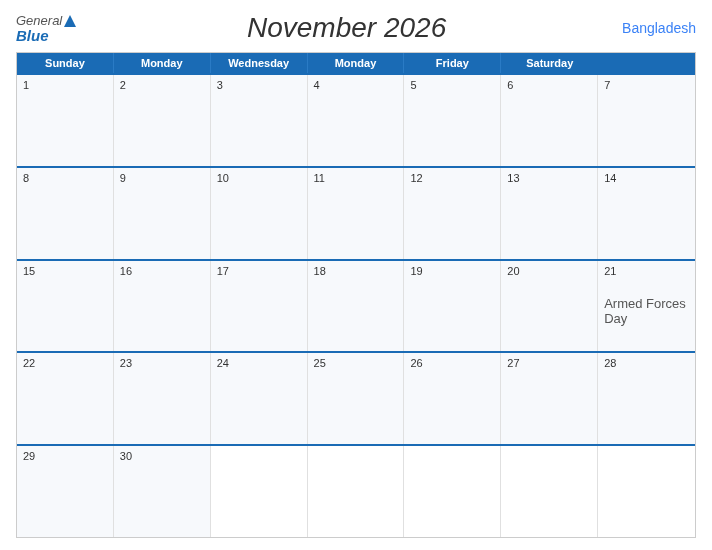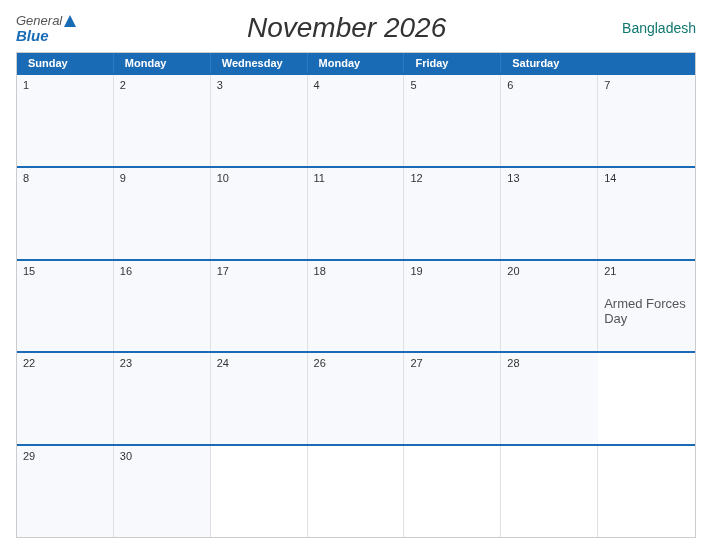--- a/index.html
+++ b/index.html
@@ -33,41 +33,42 @@
     .title {
       font-size: 28px;
       color: #333;
       font-weight: normal;
       text-align: center;
       flex: 1;
       font-style: italic;
     }
     .country {
       font-size: 14px;
-      color: #0f766e;
+      color: #3b82f6;
       text-align: right;
       min-width: 80px;
     }
     .calendar {
       flex: 1;
       display: flex;
       flex-direction: column;
       border: 1px solid #ccc;
     }
     .day-headers {
       display: grid;
       grid-template-columns: repeat(7, 1fr);
       background: #1a6bb5;
     }
     .day-header {
       color: #fff;
       font-size: 11px;
       padding: 4px 11px;
       font-weight: bold;
       border-right: 1px solid #2a7bc5;
+      text-align: center;
     }
     .day-header:last-child { border-right: none; }
     .weeks {
       display: flex;
       flex-direction: column;
       flex: 1;
     }
     .week-row {
       display: grid;
       grid-template-columns: repeat(7, 1fr);
@@ -219,20 +220,23 @@
           <div class="day-cell">
             <span class="day-number">22</span>
           </div>
           <div class="day-cell">
             <span class="day-number">23</span>
           </div>
           <div class="day-cell">
             <span class="day-number">24</span>
           </div>
           <div class="day-cell">
+            <span class="day-number">25</span>
+          </div>
+          <div class="day-cell">
             <span class="day-number">26</span>
           </div>
           <div class="day-cell">
             <span class="day-number">27</span>
           </div>
           <div class="day-cell">
             <span class="day-number">28</span>
           </div>
         </div>
         <div class="week-row">

